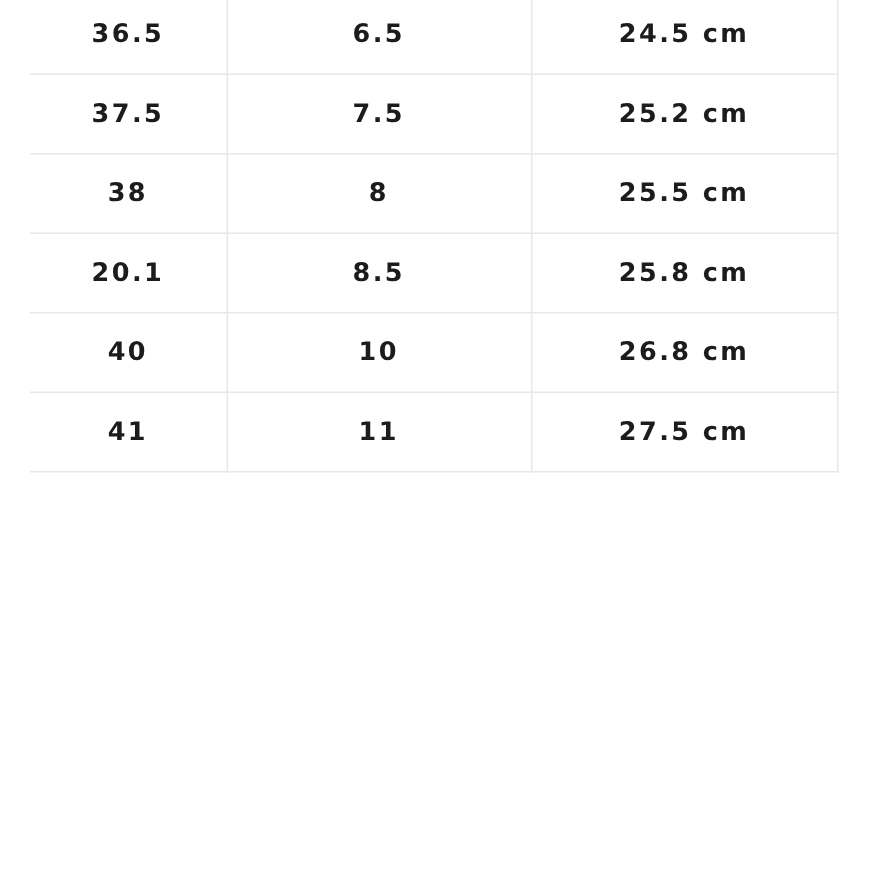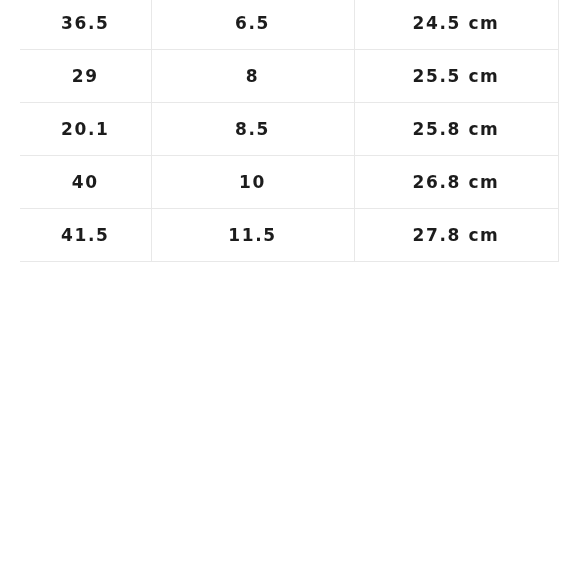--- a/index.html
+++ b/index.html
@@ -77,35 +77,40 @@
         <col class="c-us">
         <col class="c-cm">
       </colgroup>
       <tbody>
           <tr>
             <td class="cell-eu">36.5</td>
             <td class="cell-us">6.5</td>
             <td class="cell-cm">24.5 cm</td>
           </tr>
           <tr>
-            <td class="cell-eu">29</td>
+            <td class="cell-eu">37.5</td>
+            <td class="cell-us">7.5</td>
+            <td class="cell-cm">25.2 cm</td>
+          </tr>
+          <tr>
+            <td class="cell-eu">38</td>
             <td class="cell-us">8</td>
             <td class="cell-cm">25.5 cm</td>
           </tr>
           <tr>
             <td class="cell-eu">20.1</td>
             <td class="cell-us">8.5</td>
             <td class="cell-cm">25.8 cm</td>
           </tr>
           <tr>
             <td class="cell-eu">40</td>
             <td class="cell-us">10</td>
             <td class="cell-cm">26.8 cm</td>
           </tr>
           <tr>
-            <td class="cell-eu">41.5</td>
-            <td class="cell-us">11.5</td>
-            <td class="cell-cm">27.8 cm</td>
+            <td class="cell-eu">41</td>
+            <td class="cell-us">11</td>
+            <td class="cell-cm">27.5 cm</td>
           </tr>
         </tbody>
     </table>
   </div>
 </div>
 
 </body></html>

